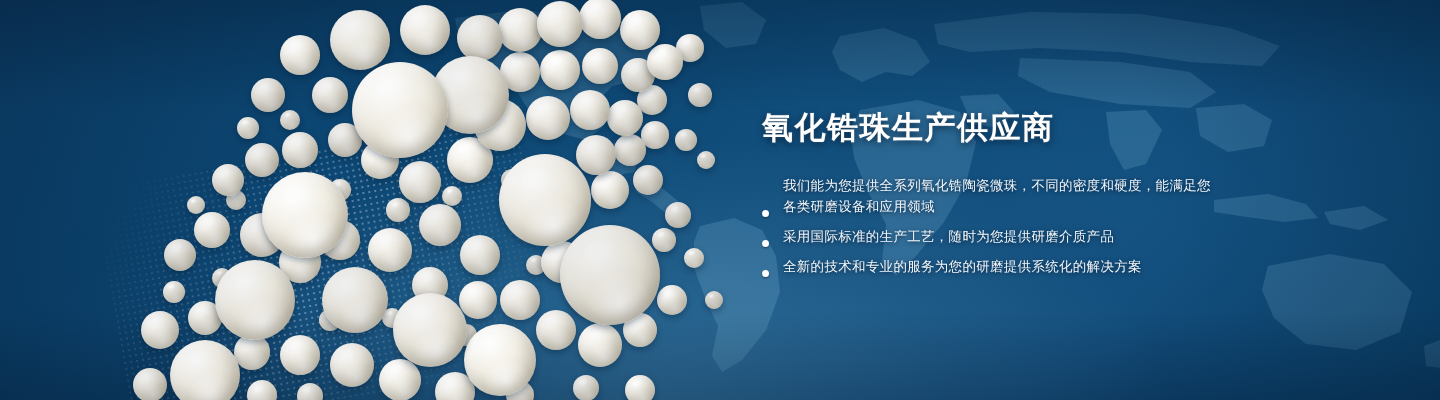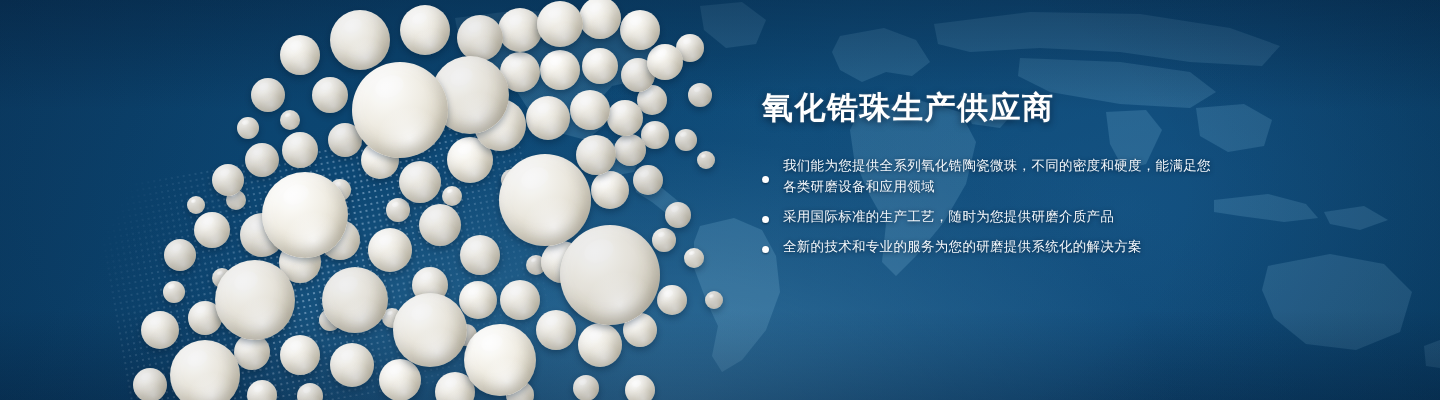--- a/index.html
+++ b/index.html
@@ -74,34 +74,34 @@
   .bead::after {
     content:""; position:absolute;
     left:24%; top:15%; width:30%; height:22%;
     border-radius:50%;
     background:radial-gradient(ellipse at 40% 40%, rgba(255,255,255,0.96), rgba(255,255,255,0));
     transform:rotate(-22deg);
   }
 
   
   #copy {
-    position:absolute; left:762px; top:91px; width:560px;
+    position:absolute; left:762px; top:111px; width:560px;
   }
   #headline {
     color:#ffffff;
     font-size:31px;
     font-weight:700;
     letter-spacing:1.5px;
     line-height:1.1;
     text-shadow:0 2px 7px rgba(2,22,44,0.75), 0 0 2px rgba(255,255,255,0.25);
     white-space:nowrap;
   }
   #bullets { margin-top:30px; }
   .bullet {
-    display:flex; align-items:center;
+    display:flex; align-items:flex-end;
     margin-bottom:9px;
   }
   .dot {
     flex:0 0 auto;
     width:7px; height:7px; border-radius:50%;
     background:#ffffff;
     margin-top:6px; margin-right:14px;
     box-shadow:0 1px 2px rgba(2,20,40,0.55);
   }
   .btext {

